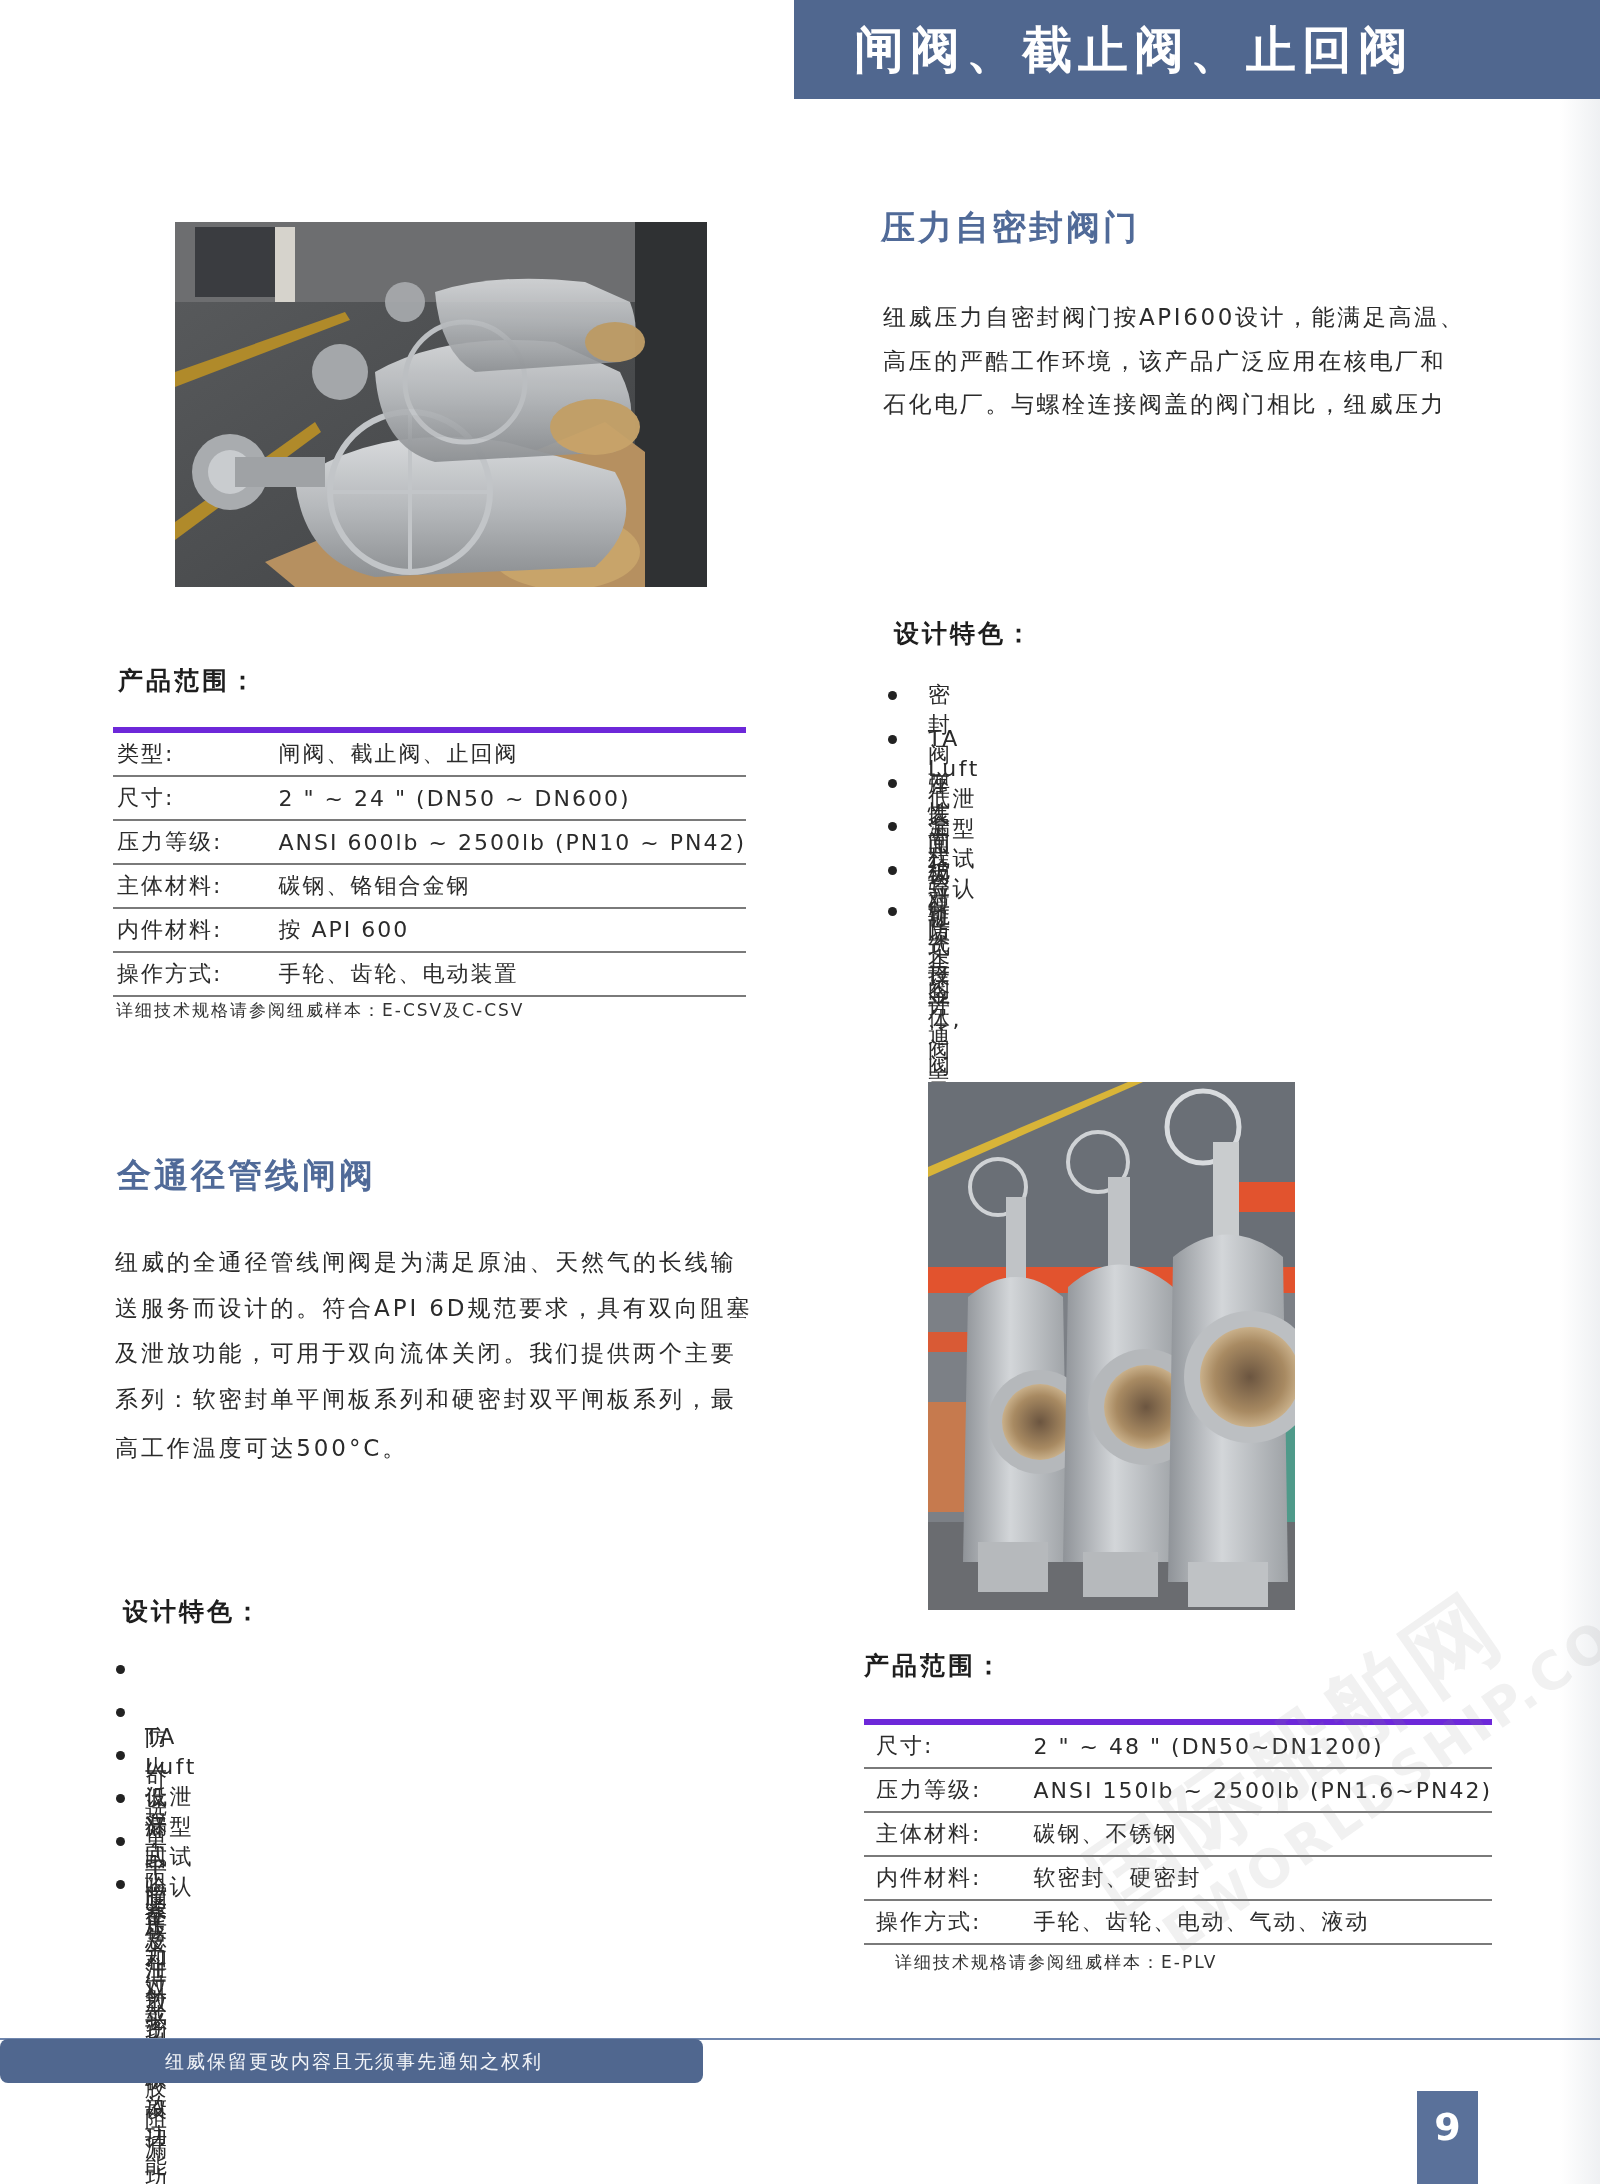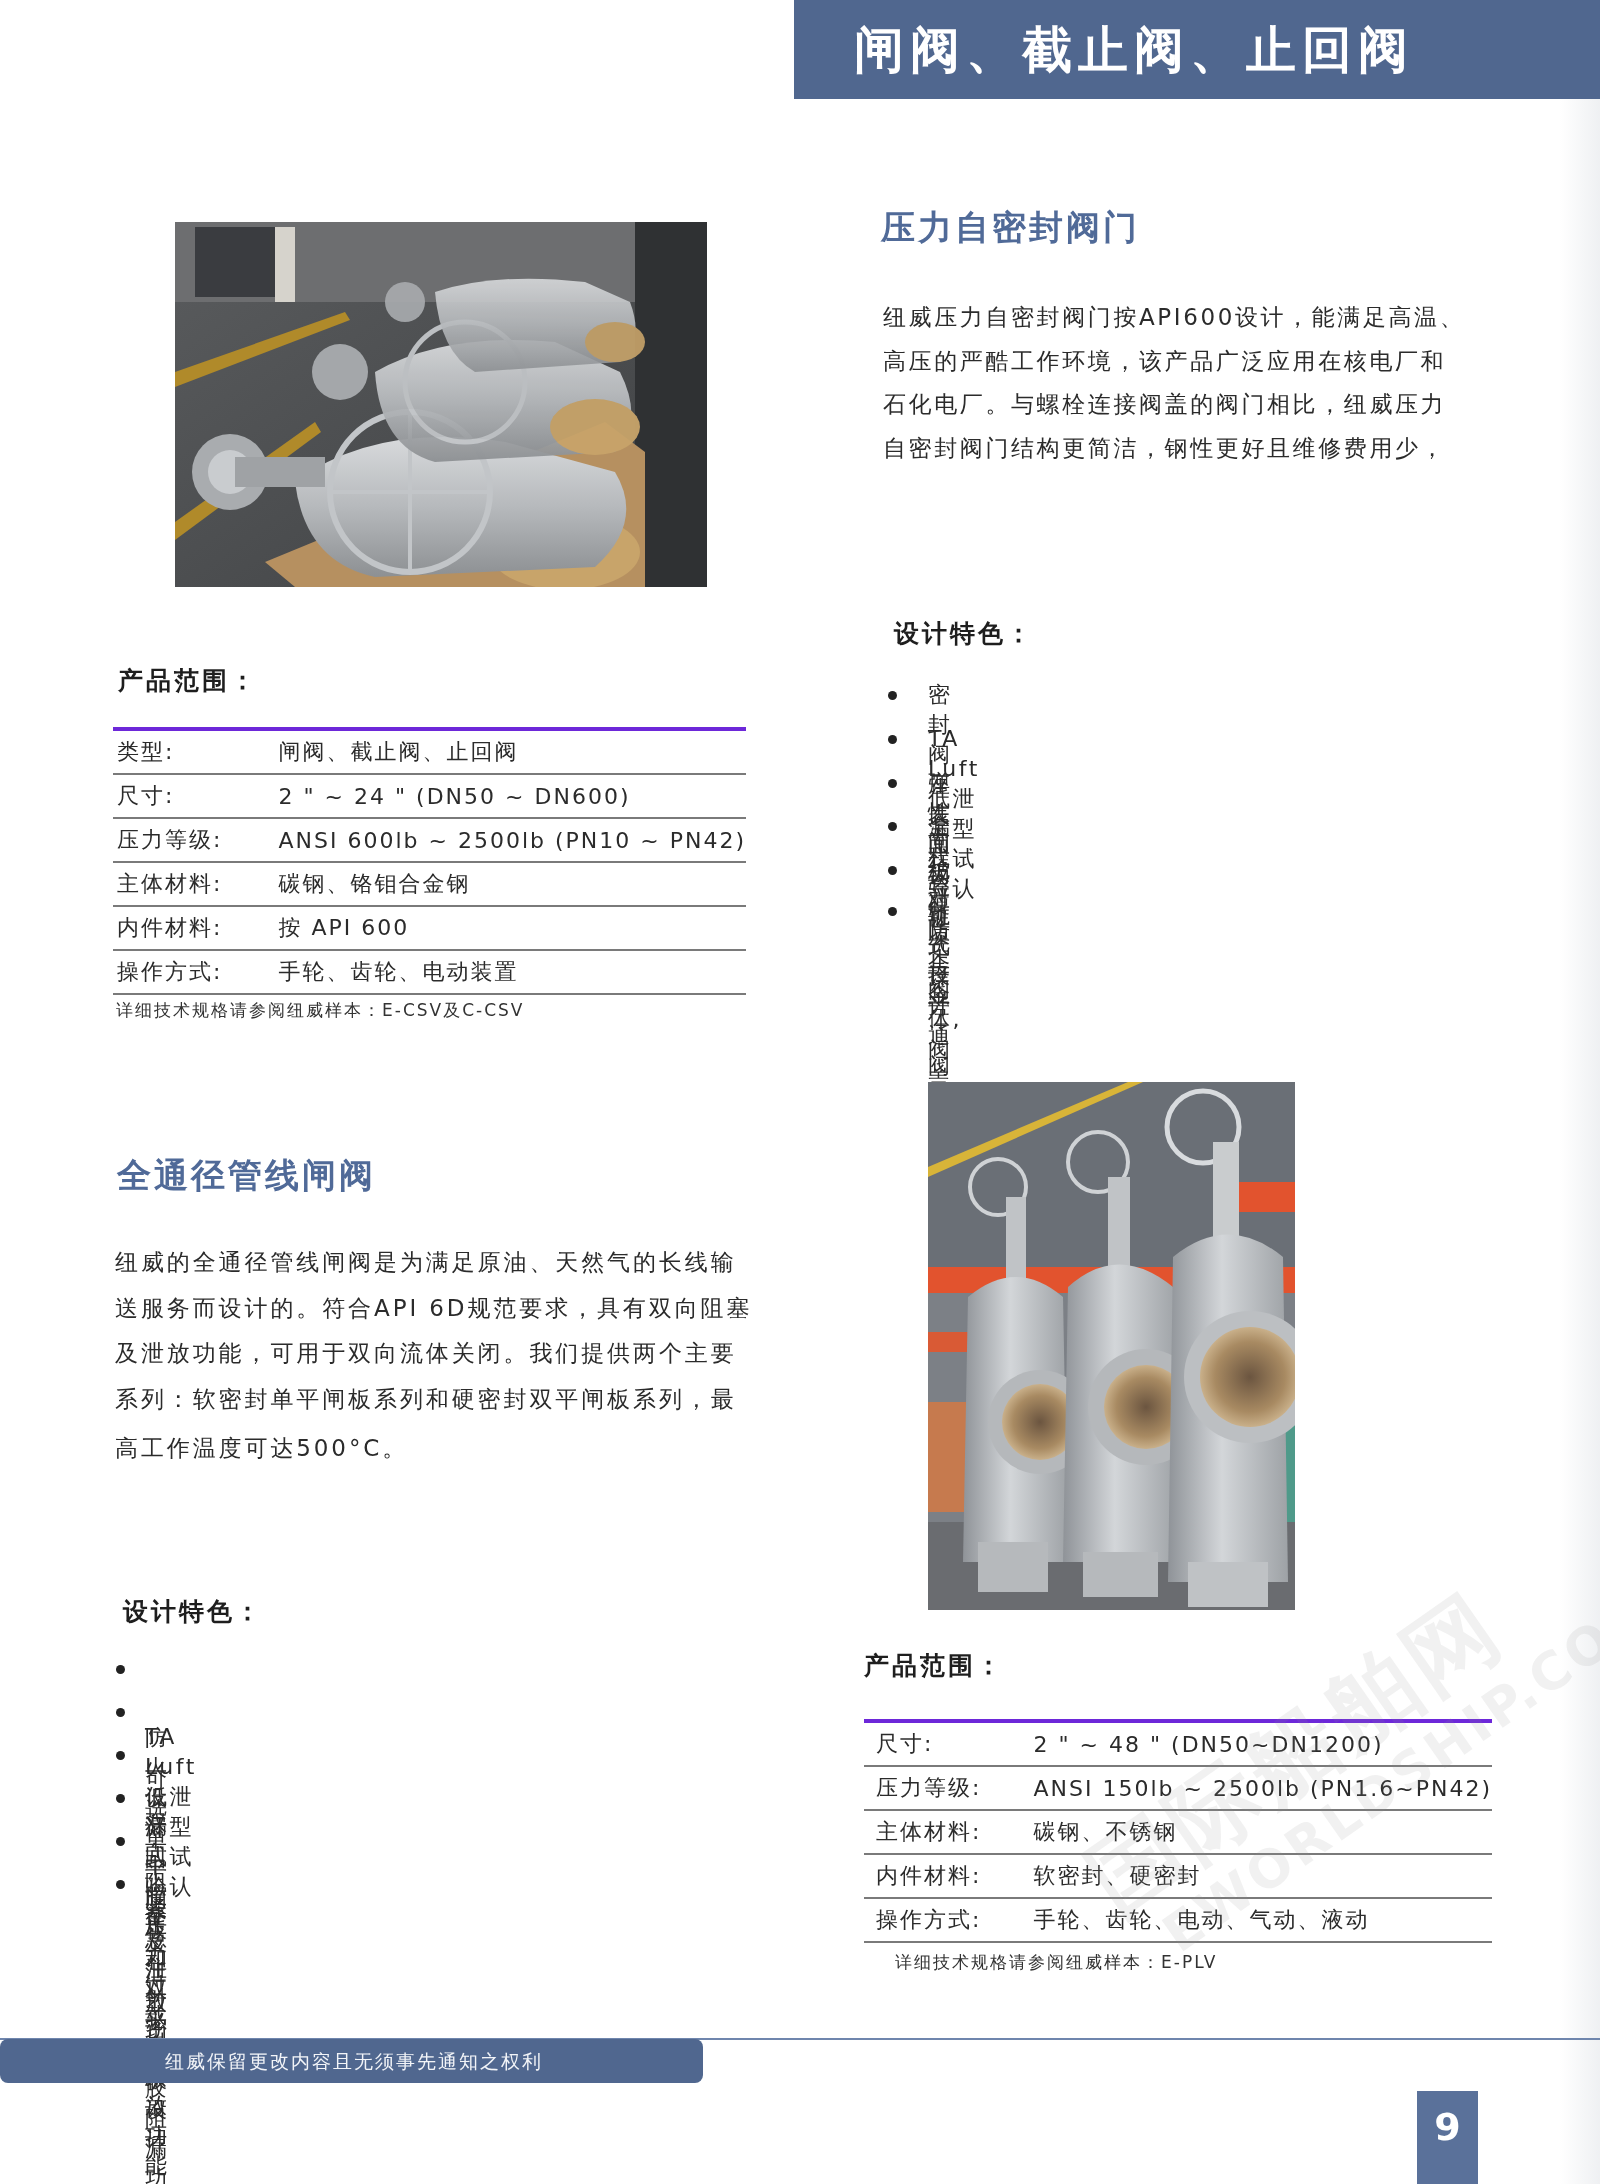--- a/index.html
+++ b/index.html
@@ -26,21 +26,21 @@
   .subhead { position:absolute; font-size:25px; font-weight:bold; color:#1e1e1e;
     letter-spacing:3px; line-height:30px; }
   .photo { position:absolute; overflow:hidden; }
   .feat-list { position:absolute; margin:0; padding:0; list-style:none; }
   .feat-list li { position:relative; font-size:22px; letter-spacing:2.5px; color:#2b2b2b;
     line-height:30px; }
   .dot { position:absolute; width:9px; height:9px; border-radius:50%; background:#222; }
   .spec-table { position:absolute; border-collapse:collapse; }
   .spec-table td { font-size:22px; letter-spacing:2px; color:#2b2b2b; padding:0;
     height:42px; border-bottom:2px solid #7a7a7a; vertical-align:middle; white-space:nowrap; }
-  .spec-table tr:first-child td { border-top:4px solid #6d28d9; }
+  .spec-table tr:first-child td { border-top:6px solid #6d28d9; }
   .note { position:absolute; font-size:17px; letter-spacing:2px; color:#333; line-height:22px; }
   .footer-line { position:absolute; left:0; top:2038px; width:1600px; height:2px; background:#6f86ad; }
   .footer-bar { position:absolute; left:0; top:2039px; width:703px; height:44px; background:#50678f;border-radius:8px; }
   .footer-bar span { position:absolute; left:165px; top:10px; color:#f2f4f8; font-size:19px;
     letter-spacing:2px; line-height:24px; }
   .page-box { position:absolute; left:1417px; top:2091px; width:61px; height:93px; background:#5a719a; }
   .page-box span { position:absolute; left:0; width:61px; top:14px; text-align:center; color:#fff;
     font-size:38px; font-weight:bold; line-height:44px; }
   .watermark { position:absolute; left:1070px; top:1850px; transform:rotate(-35deg);
     transform-origin:left top; color:rgba(150,150,150,0.13); font-weight:bold; pointer-events:none; }
@@ -100,21 +100,20 @@
     </g>
   </svg>
 </div>
 
 <div class="section-title" style="left:881px; top:207px;">压力自密封阀门</div>
 
 <div class="para" style="left:883px; top:296px; width:600px;">
   <p>纽威压力自密封阀门按API600设计，能满足高温、</p>
   <p>高压的严酷工作环境，该产品广泛应用在核电厂和</p>
   <p>石化电厂。与螺栓连接阀盖的阀门相比，纽威压力</p>
-  <p>自密封阀门结构更简洁，钢性更好且维修费用少，</p>
 </div>
 
 <div class="subhead" style="left:894px; top:619px;">设计特色：</div>
 
 <ul class="feat-list" style="left:888px; top:680px;">
   <li style="height:44px;">
     <span class="dot" style="left:0; top:11px;"></span>
     <span style="position:absolute; left:40px; top:0;">密封阀座表面为硬质合金</span>
   </li>
   <li style="height:44px;">

